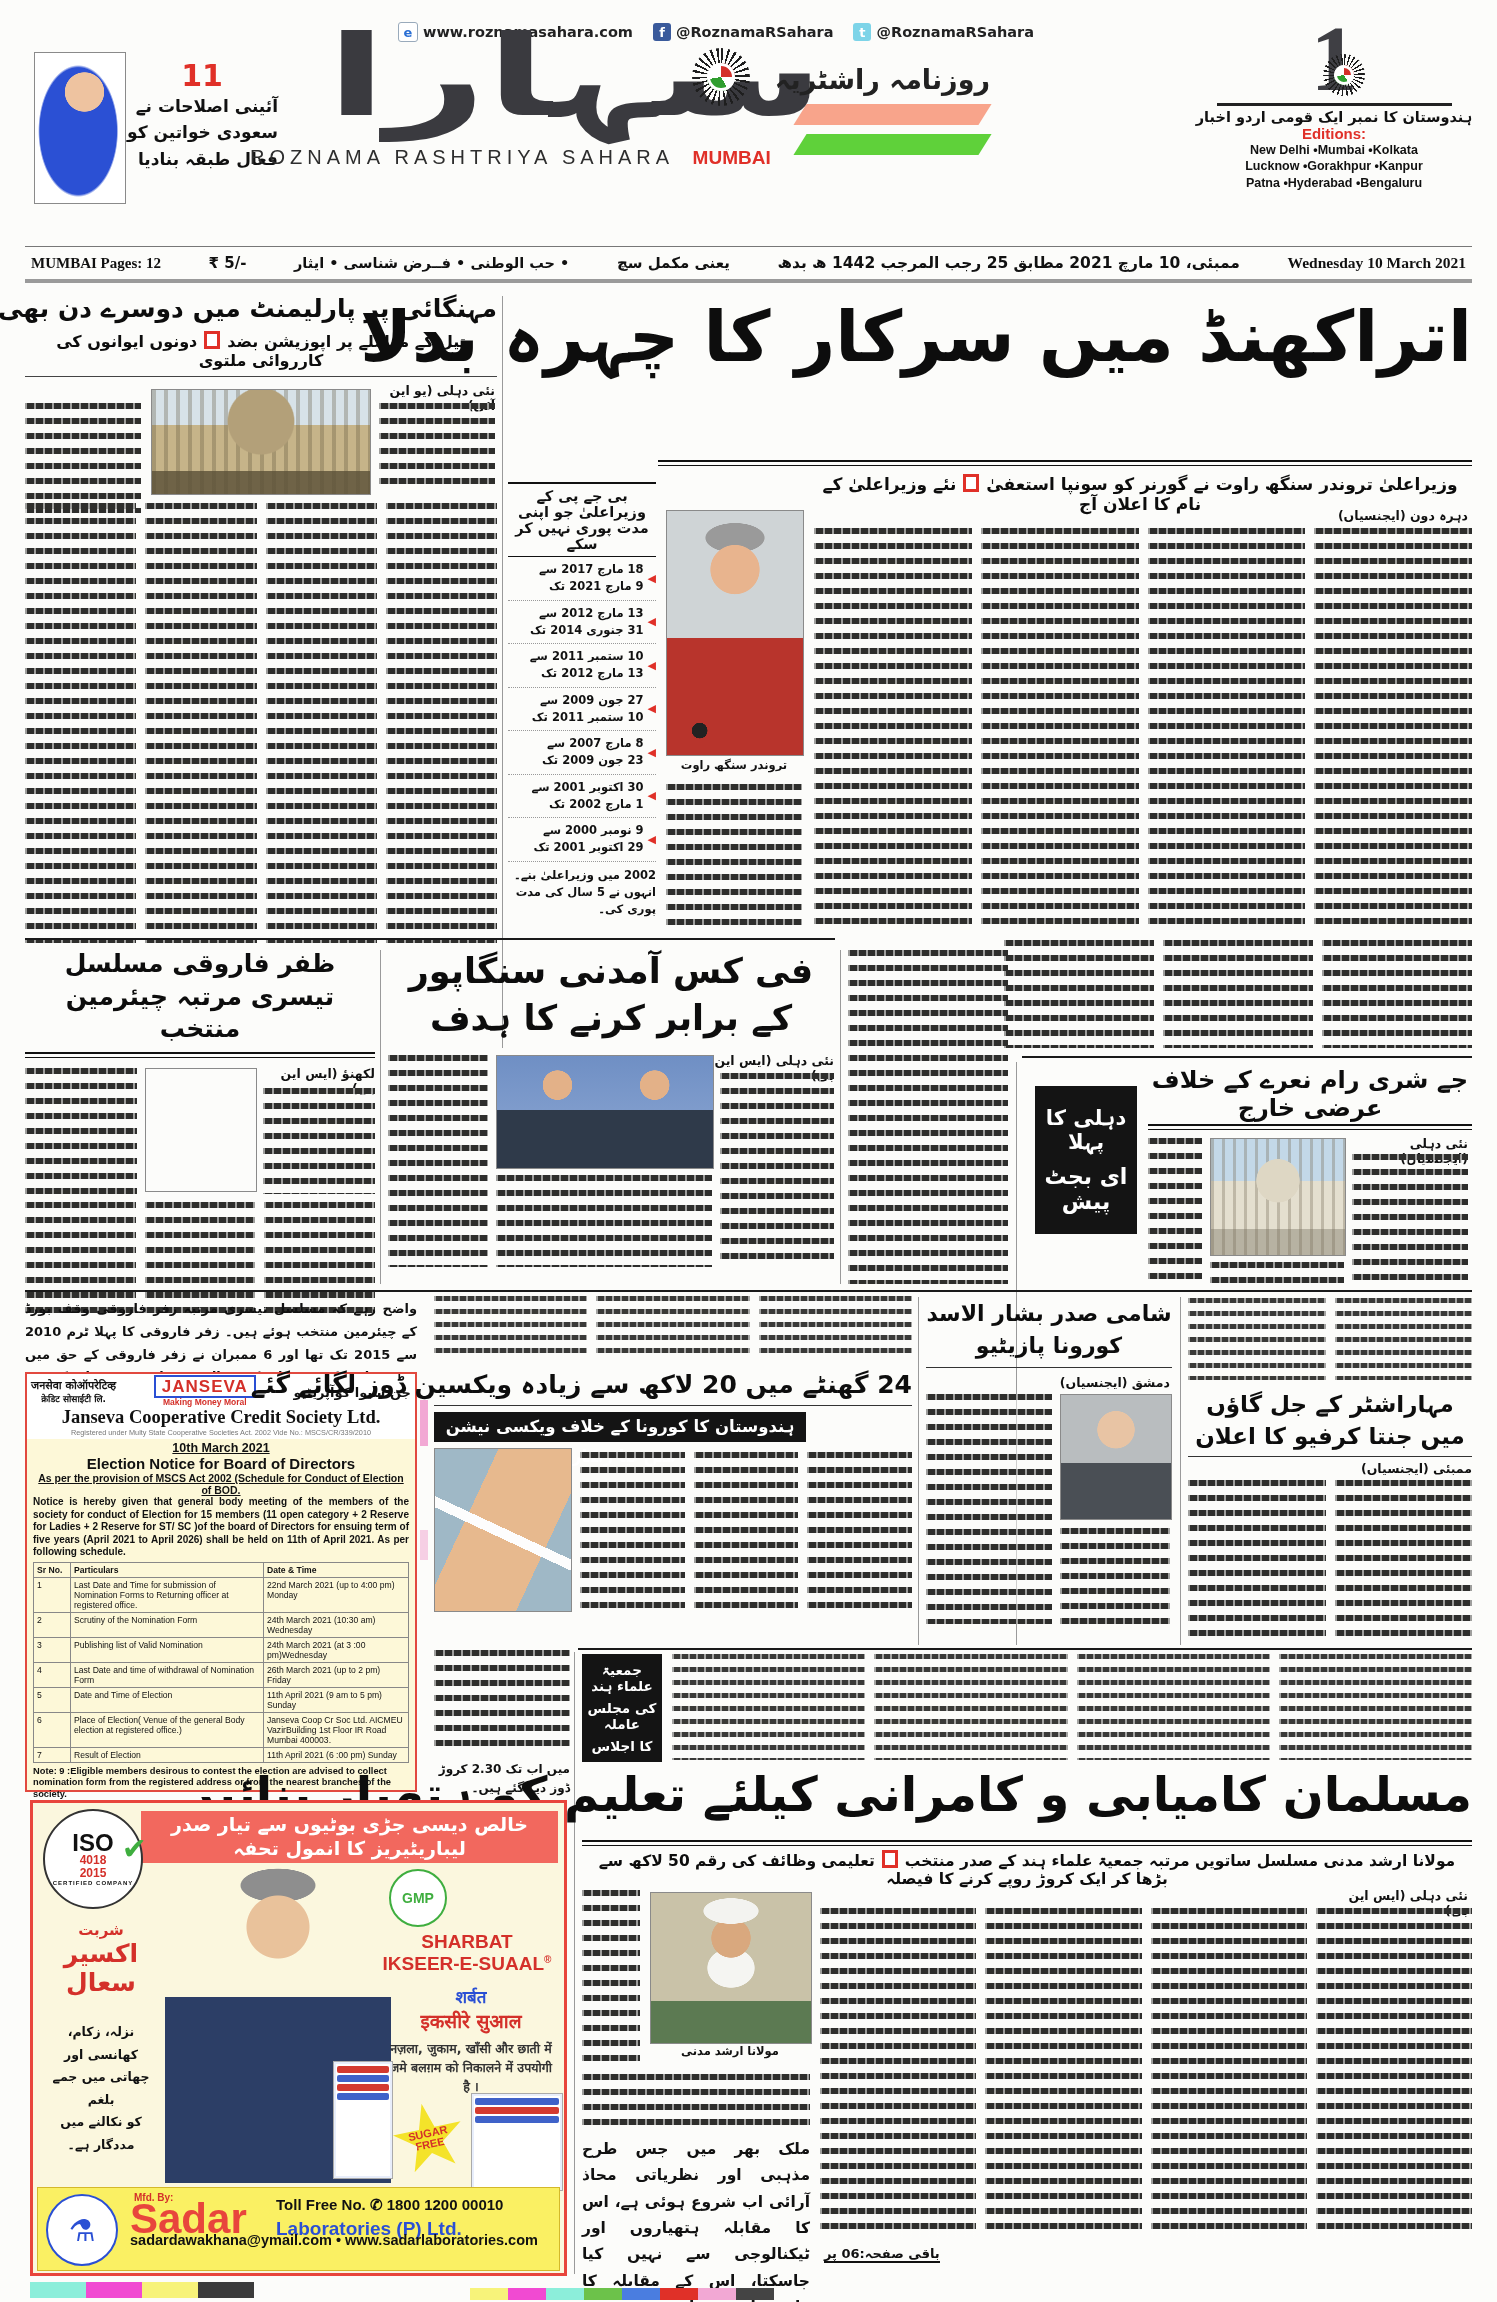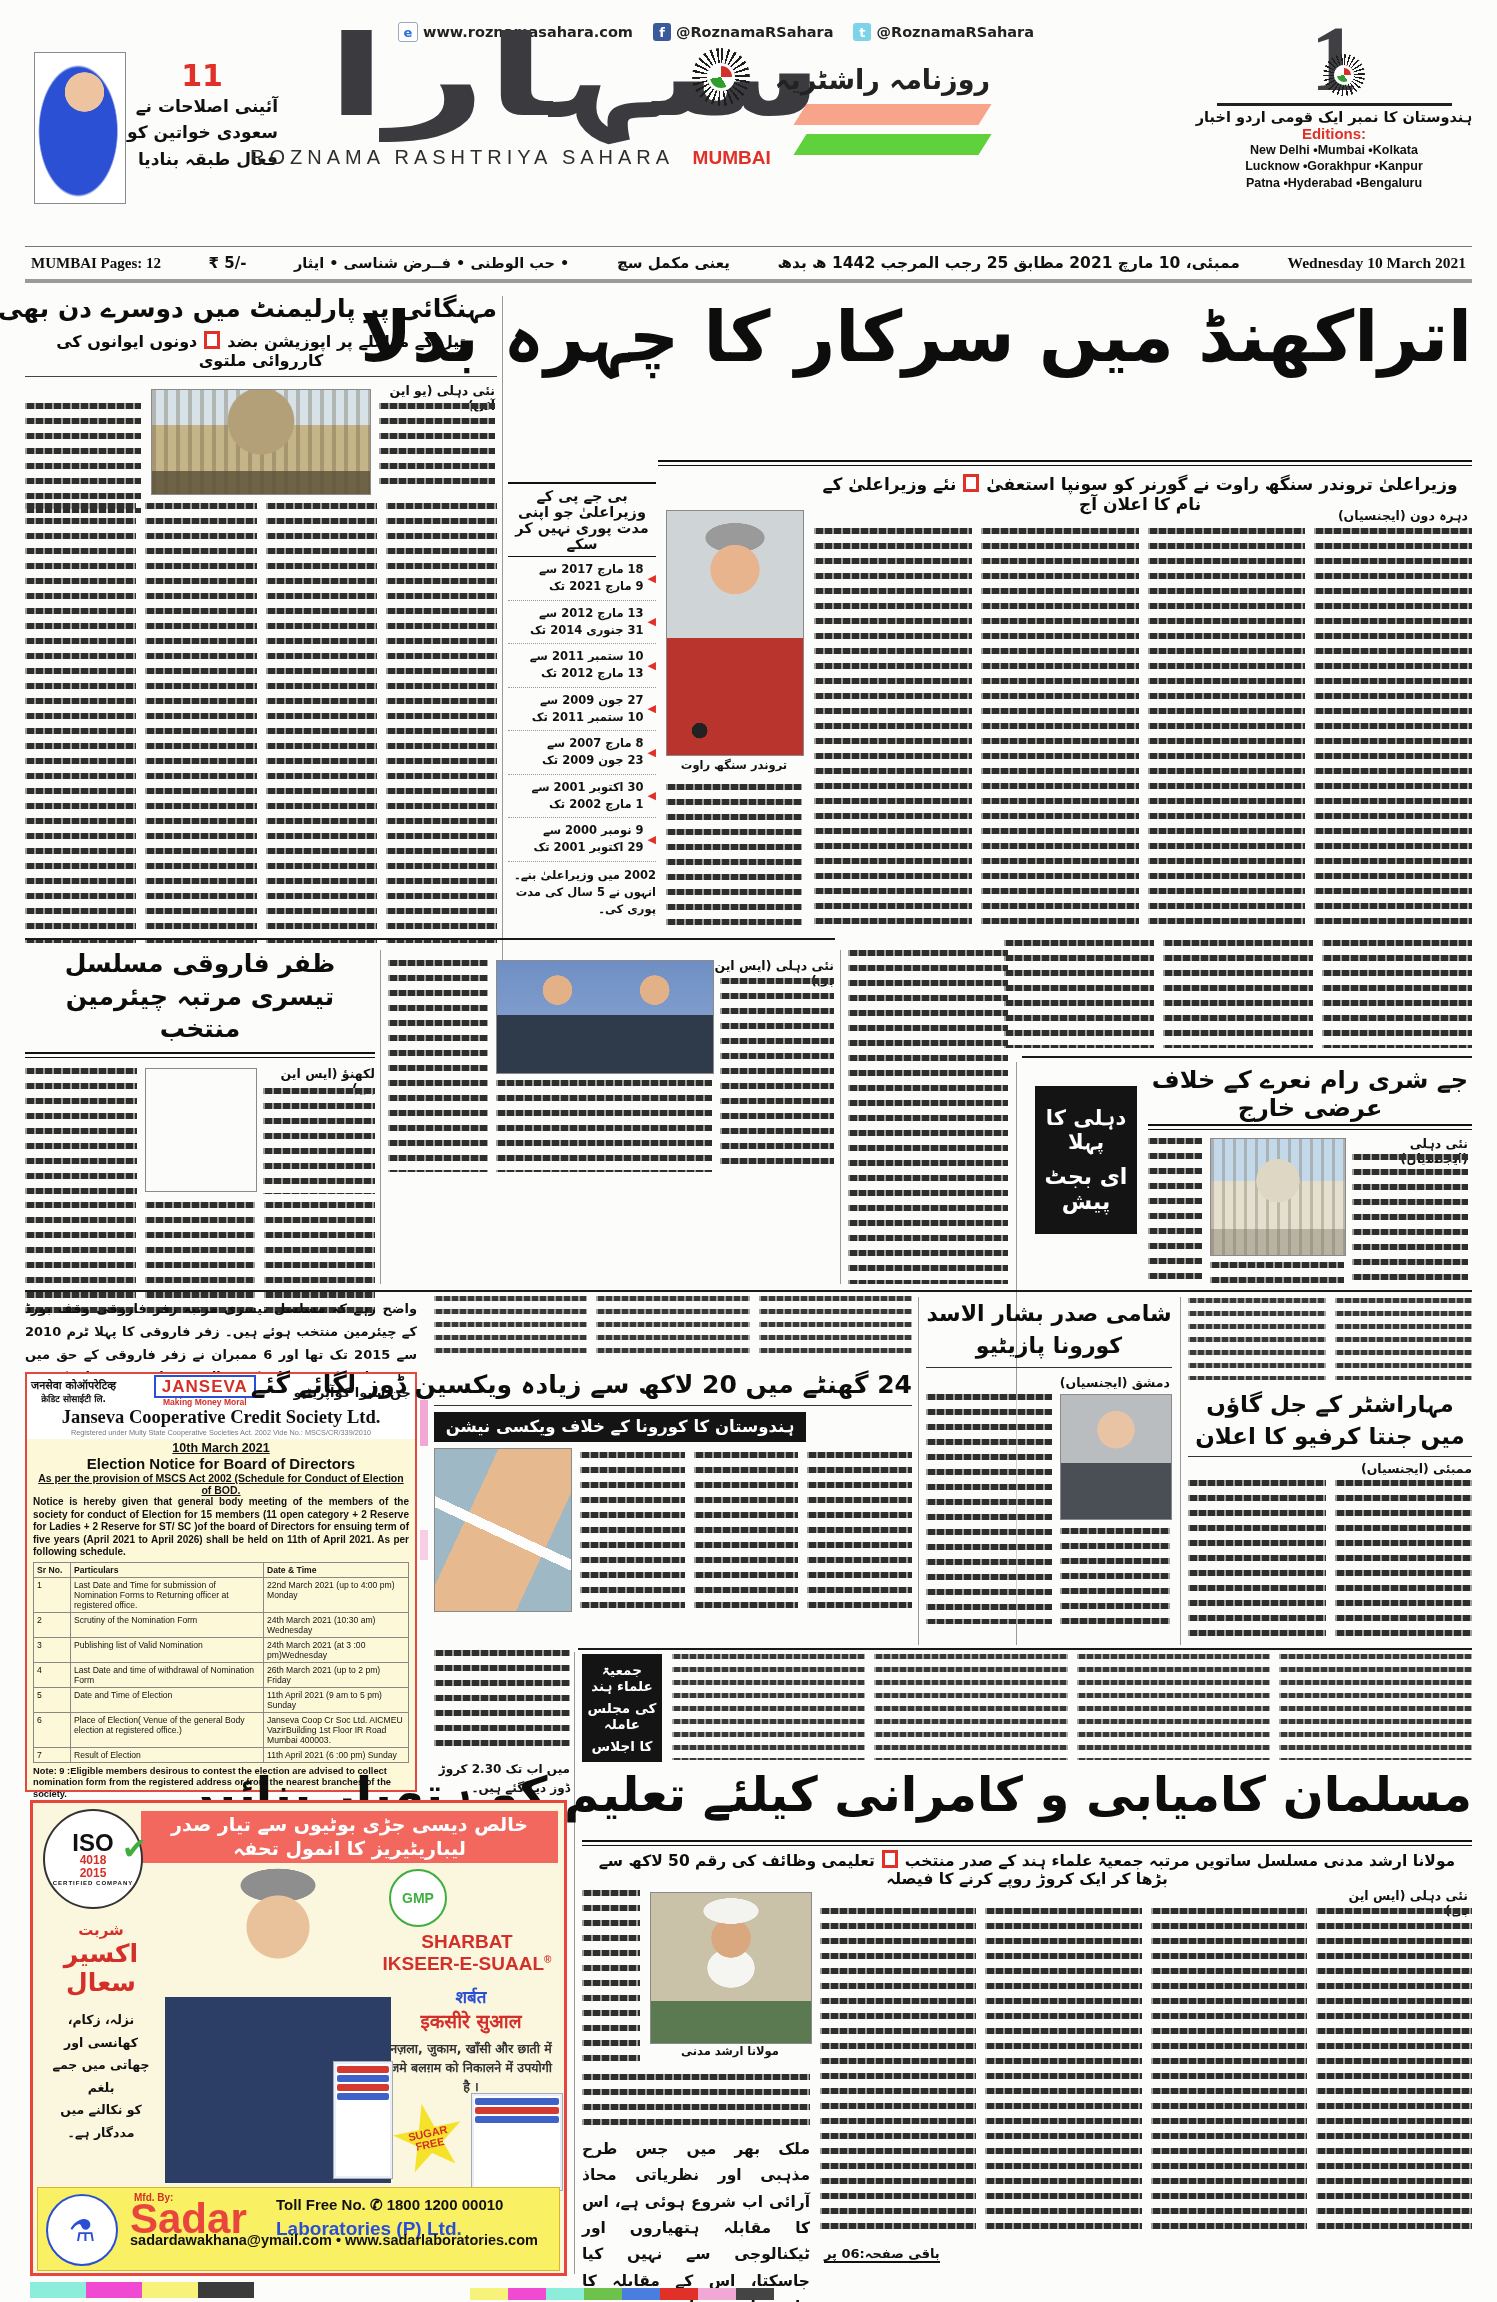--- a/index.html
+++ b/index.html
@@ -244,20 +244,21 @@
           <div class="gk"></div>
           <div class="gk"></div>
         </div>
       </div>
     </div>
   </div>
 
   <div class="vr" style="left:380px;top:950px;height:334px"></div>
 
   <div class="abs" style="left:388px;top:948px;width:446px">
+    <div class="uh" style="font-size:35px;line-height:1.35">فی کس آمدنی سنگاپور کے برابر کرنے کا ہدف</div>
     <div style="position:relative;height:220px;margin-top:10px">
       <div class="dl abs" style="right:0;top:0;width:120px">نئی دہلی (ایس این بی)</div>
       <div class="abs gk" style="left:0;top:2px;width:100px;height:212px"></div>
       <div class="abs ph ph-duo" style="left:108px;top:2px;width:216px;height:112px"></div>
       <div class="abs gk" style="left:332px;top:20px;width:114px;height:194px"></div>
       <div class="abs gk" style="left:108px;top:122px;width:216px;height:92px"></div>
     </div>
   </div>
 
   <div class="vr" style="left:840px;top:950px;height:334px"></div>
@@ -466,21 +467,21 @@
     </div>
     <div class="abs c" style="left:10px;top:6px;width:96px;height:96px;background:#fff;border:2px solid #333;border-radius:50%;display:flex;flex-direction:column;justify-content:center">
       <div class="b eng" style="font-size:24px;line-height:.9">ISO</div>
       <div class="b eng" style="font-size:12px;color:#d4302a;line-height:1.1"><span>4018</span><br><span>2015</span></div>
       <div class="b eng" style="font-size:6px;letter-spacing:1px">CERTIFIED COMPANY</div>
       <div class="abs" style="right:-6px;top:20px;font-size:30px;color:#3fae3f">✔</div>
     </div>
     <div class="abs rtl c" style="left:8px;top:118px;width:120px">
       <div class="b" style="font-size:15px;color:#d4302a">شربت</div>
       <div class="b" style="font-size:25px;color:#d4302a">اکسیر سعال</div>
-      <div class="b" style="font-size:12.5px;line-height:1.8;margin-top:12px">
+      <div class="b" style="font-size:12.5px;line-height:1.8;margin-top:24px">
         <div>نزلہ، زکام، کھانسی اور</div>
           <div>چھاتی میں جمے بلغم</div>
           <div>کو نکالنے میں مددگار ہے۔</div>
       </div>
     </div>
     <div class="abs ph-adman" style="left:132px;top:60px;width:226px;height:320px"></div>
     <div class="abs c" style="left:356px;top:66px;width:54px;height:54px;border:2px solid #3fae3f;border-radius:50%;background:#fff;display:flex;align-items:center;justify-content:center">
       <span class="b eng" style="font-size:14px;color:#3fae3f">GMP</span>
     </div>
     <div class="abs c eng" style="left:344px;top:128px;width:180px">

